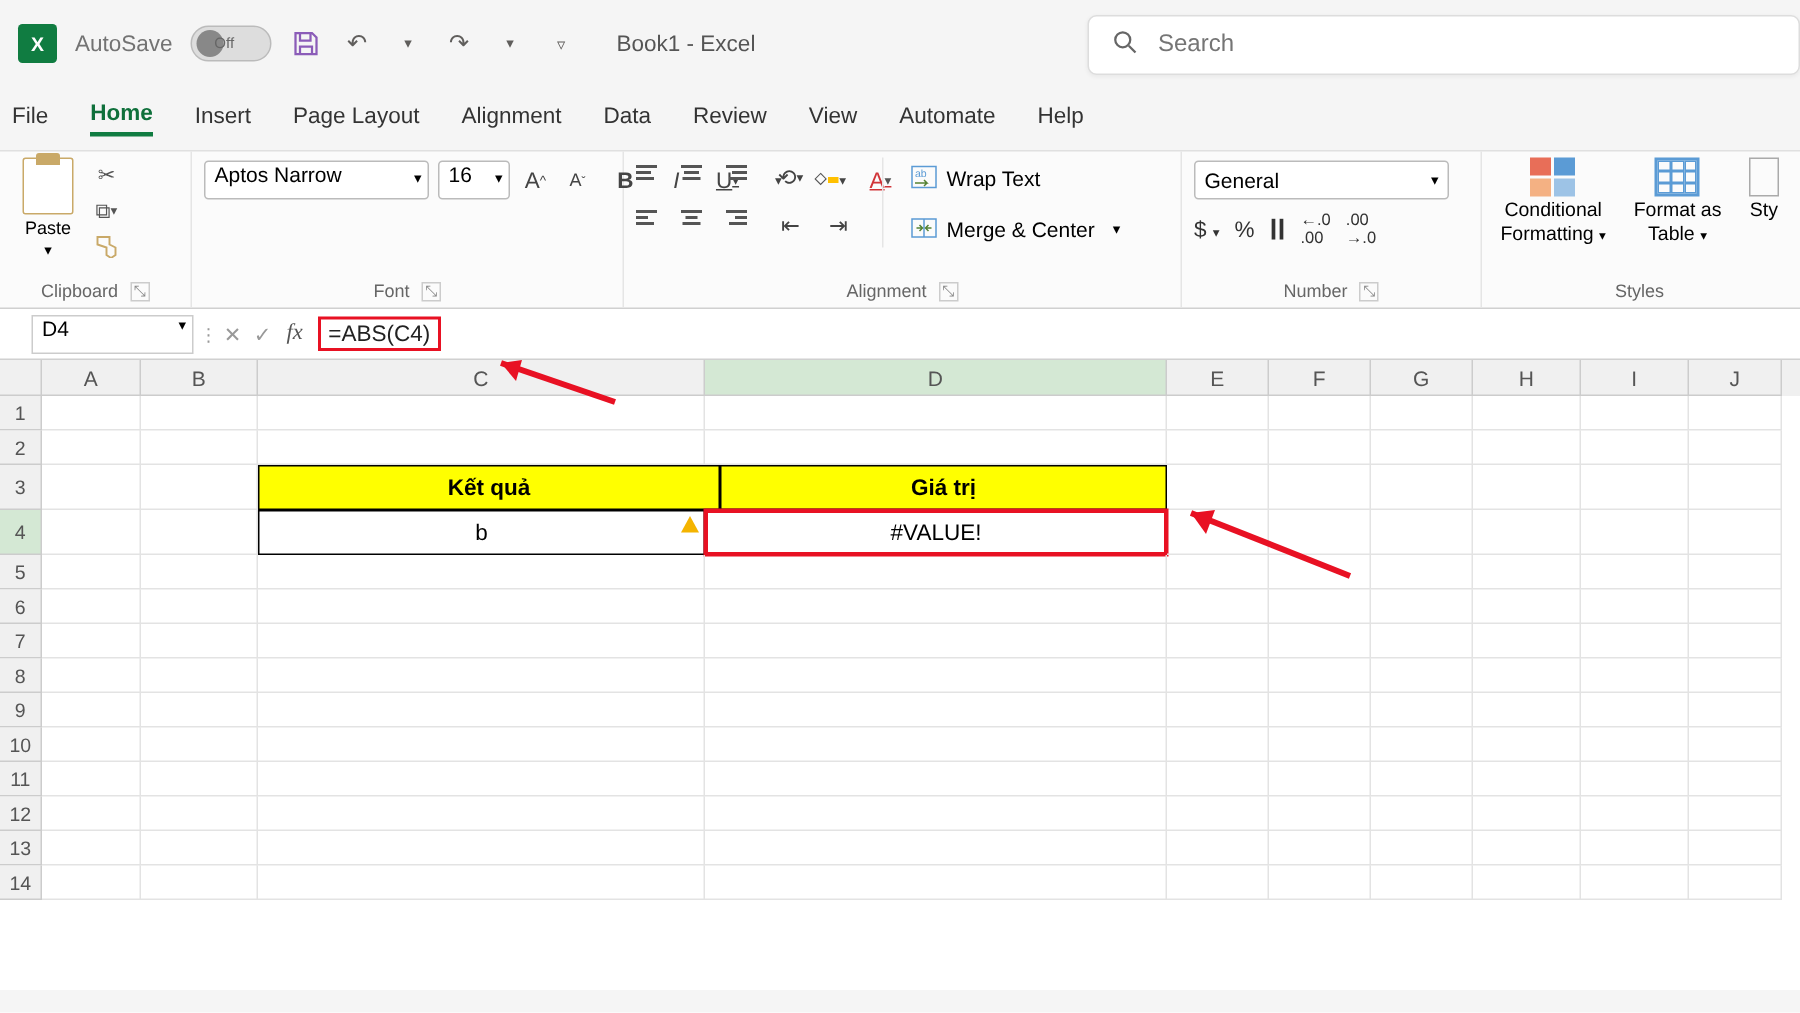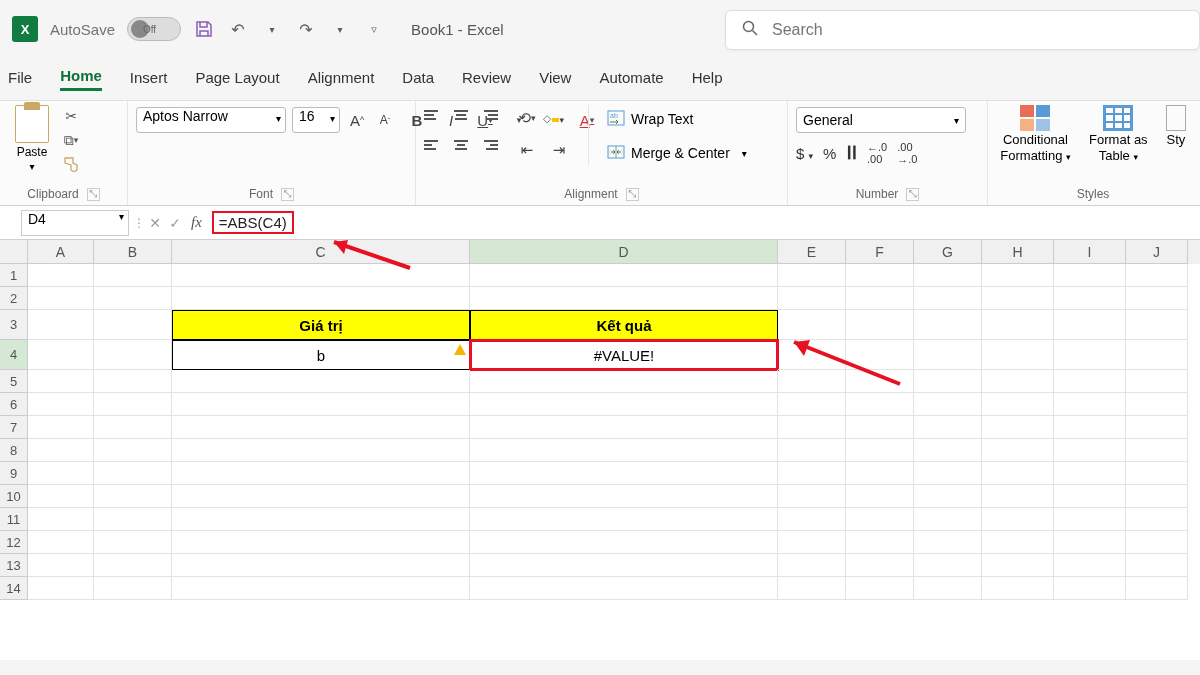--- a/index.html
+++ b/index.html
@@ -386,22 +386,22 @@
         <div class="cell" style="width: 68px;"></div>
         <div class="cell" style="width: 68px;"></div>
         <div class="cell" style="width: 72px;"></div>
         <div class="cell" style="width: 72px;"></div>
         <div class="cell" style="width: 62px;"></div>
       </div>
       <div class="row" style="height: 30px;">
         <div class="rowh">3</div>
         <div class="cell" style="width: 66px;"></div>
         <div class="cell" style="width: 78px;"></div>
+        <div class="cell yellow-hdr" style="width: 308px;">Kết quả</div>
         <div class="cell yellow-hdr" style="width: 298px;">Giá trị</div>
-        <div class="cell yellow-hdr" style="width: 308px;">Kết quả</div>
         <div class="cell" style="width: 68px;"></div>
         <div class="cell" style="width: 68px;"></div>
         <div class="cell" style="width: 68px;"></div>
         <div class="cell" style="width: 72px;"></div>
         <div class="cell" style="width: 72px;"></div>
         <div class="cell" style="width: 62px;"></div>
       </div>
       <div class="row" style="height: 30px;">
         <div class="rowh sel">4</div>
         <div class="cell" style="width: 66px;"></div>

